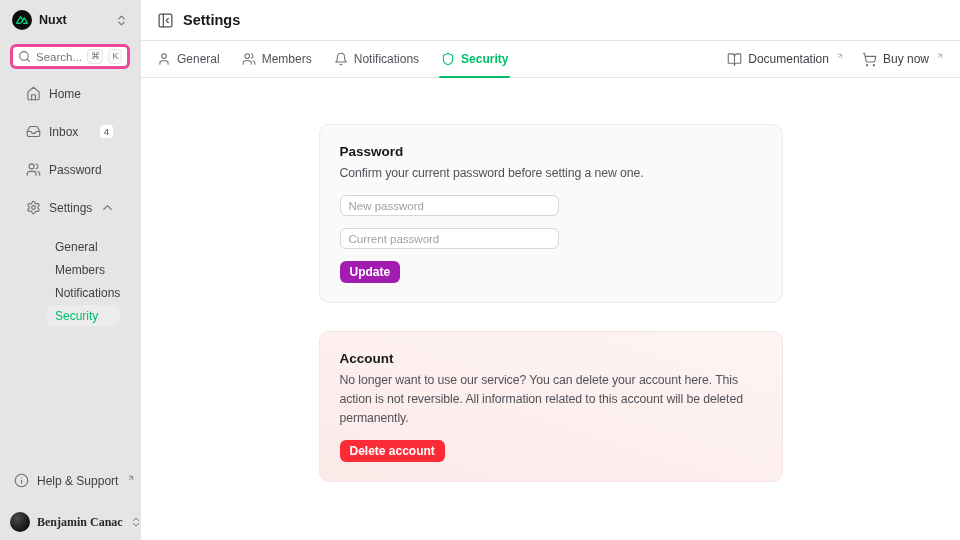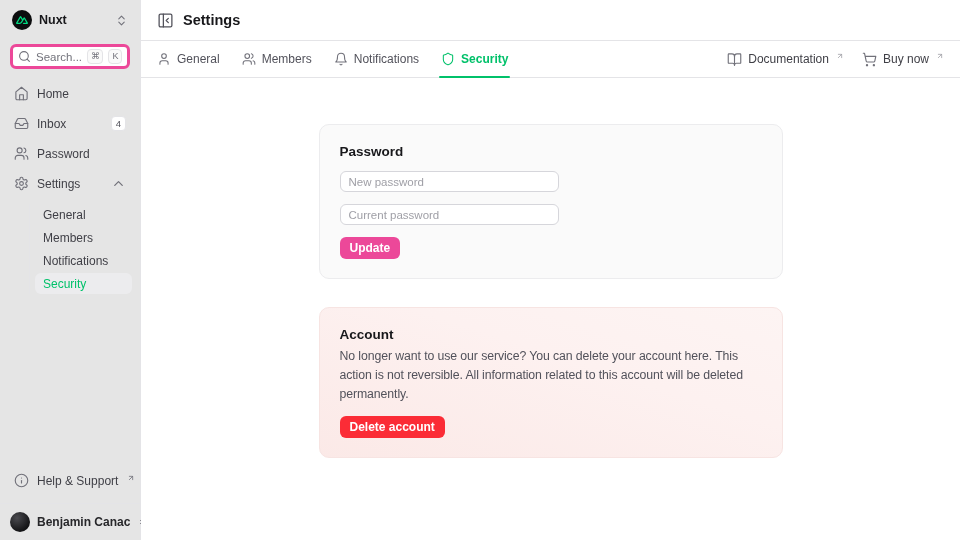--- a/index.html
+++ b/index.html
@@ -10,30 +10,30 @@
   
   .sidebar { width:141px; min-width:141px; background:#e5e5e5; border-right:1px solid #e4e4e7; display:flex; flex-direction:column; }
   .team-row { display:flex; align-items:center; gap:7px; padding:10px 12px 8px 12px; cursor:pointer; }
   .team-logo { width:20px; height:20px; border-radius:50%; background:#0c0d0e; display:flex; align-items:center; justify-content:center; flex:none; }
   .team-logo svg { width:12px; height:12px; }
   .team-name { font-weight:700; font-size:12.5px; flex:1; }
   .muted-ic { color:#71717a; display:flex; align-items:center; }
   .search-box { margin:6px 10px 0 10px; height:25px; background:#fff; border:3px solid #ec4899; border-radius:6px; display:flex; align-items:center; gap:5px; padding:0 5px; cursor:text; }
   .search-box .ph { color:#73737c; font-size:11.5px; flex:1; }
   kbd { border:1px solid #e4e4e7; background:#fafafa; border-radius:4px; font-family:"Liberation Sans", sans-serif; font-size:9px; color:#71717a; padding:1px 3px; min-width:13px; text-align:center; line-height:11px; }
-  .nav { margin-top:14px; padding:0 8px; flex:1; display:flex; flex-direction:column; gap:9px; }
+  .nav { margin-top:14px; padding:0 20px; flex:1; display:flex; flex-direction:column; gap:17px; }
   .nav-item { display:flex; align-items:center; gap:8px; padding:3px 6px; border-radius:6px; color:#3f3f46; cursor:pointer; height:21px; }
   .nav-item svg { width:15px; height:15px; color:#71717a; flex:none; }
   .nav-item .lbl { flex:1; font-size:12px; }
   .badge { border:1px solid #e4e4e7; background:#fff; color:#52525b; border-radius:4px; font-size:9.5px; padding:1px 4px; line-height:11px; }
   .subnav { margin:1px 0 0 21px; border-left:1px solid #e4e4e7; padding-left:5px; display:flex; flex-direction:column; gap:2px; }
   .subnav .nav-item { padding:3px 8px; }
   .subnav .nav-item.active { background:#ececee; color:#00c16a; }
   .side-foot { padding:0 8px 6px 8px; display:flex; flex-direction:column; gap:2px; }
-  .user-row { border-top:1px solid #e4e4e7; margin-top:6px; padding:8px 10px; display:flex; align-items:center; gap:7px; cursor:pointer; }
+  .user-row { border-top:1px solid #e4e4e7; margin-top:6px; padding:8px 10px; display:flex; align-items:center; gap:7px; cursor:pointer;font-family:Liberation Serif, serif; }
   .avatar { width:20px; height:20px; border-radius:50%; background:radial-gradient(circle at 35% 30%, #4a4a4f, #141416 70%); flex:none; }
   .user-name { font-size:12px; font-weight:600; flex:1; color:#27272a; white-space:nowrap; }
   .ext { margin-left:1px; margin-top:-6px; color:#9f9fa6; display:inline-flex; }
   .ext svg { width:8px; height:8px; }
 
   
   .main { flex:1; display:flex; flex-direction:column; background:#fff; min-width:0; }
   .topbar { height:41px; border-bottom:1px solid #e4e4e7; display:flex; align-items:center; gap:9px; padding:0 16px; }
   .topbar .panel-ic { color:#52525b; display:flex; cursor:pointer; }
   .topbar .panel-ic svg { width:17px; height:17px; }
@@ -53,21 +53,21 @@
   .card { width:464px; margin:17px auto; border-radius:10px; padding:19px 20px; }
   .card + .card { margin-top:28px; }
   .card-pw { background:#fafafa; border:1px solid #ececee; }
   .card-danger { background:linear-gradient(to top right, #fbe9e7 0%, #fdf1f0 60%, #fdf4f3 100%); border:1px solid #f7e4e2; }
   .card-title { font-size:13.5px; font-weight:700; color:#18181b; }
   .card-desc { margin-top:5px; font-size:12.3px; color:#52525b; line-height:1.55; letter-spacing:-0.1px; }
   .field { margin-top:12px; }
   .input { width:219px; height:21px; background:#fff; border:1px solid #d6d6db; border-radius:6px; padding:0 8px; font-size:11.5px; font-family:"Liberation Sans", sans-serif; color:#18181b; display:block; }
   .input::placeholder { color:#9f9fa6; }
   .btn { display:inline-block; border:none; border-radius:6px; color:#fff; font-size:12px; font-weight:600; font-family:"Liberation Sans", sans-serif; padding:4px 10px; margin-top:12px; cursor:pointer; }
-  .btn-primary { background:#ec4899;text-align:center; }
+  .btn-primary { background:#a21caf;text-align:center; }
   .btn-danger { background:#fb2c36; }
 </style>
 </head>
 <body>
 
 <div class="app">
 
   <aside class="sidebar">
 
     <div class="team-row">
@@ -252,20 +252,21 @@
               </svg>
             </span>
         </div>
       </div>
     </div>
 
     <div class="content">
 
       <section class="card card-pw">
         <div class="card-title">Password</div>
+        <div class="card-desc">Confirm your current password before setting a new one.</div>
         <div class="field">
           <input class="input" type="password" placeholder="New password" style="">
         </div>
         <div class="field">
           <input class="input" type="password" placeholder="Current password" style="">
         </div>
         <button class="btn btn-primary">Update</button>
       </section>
 
       <section class="card card-danger">

